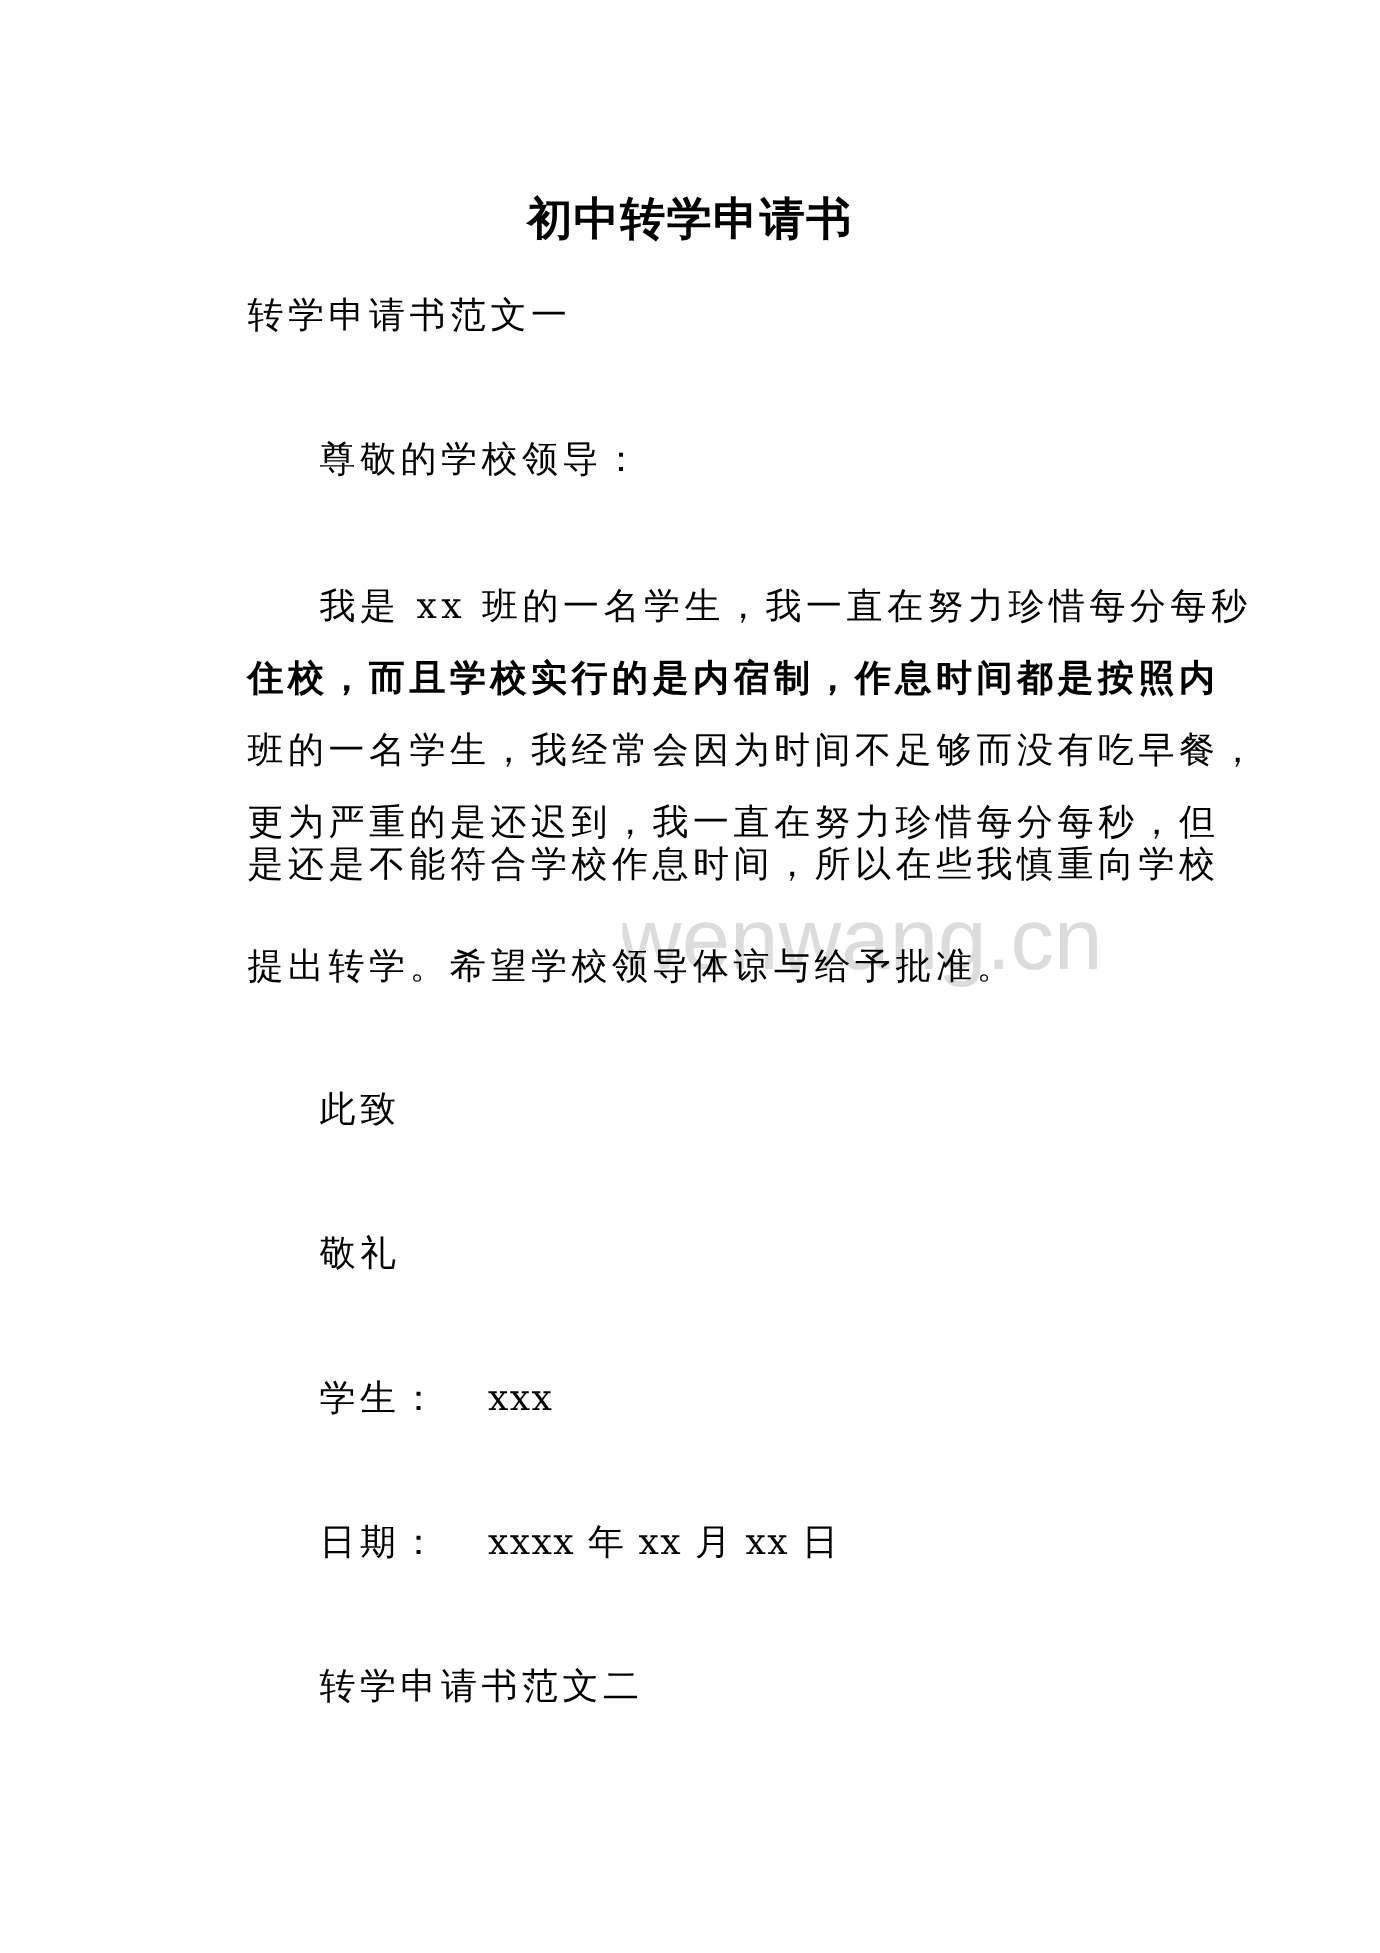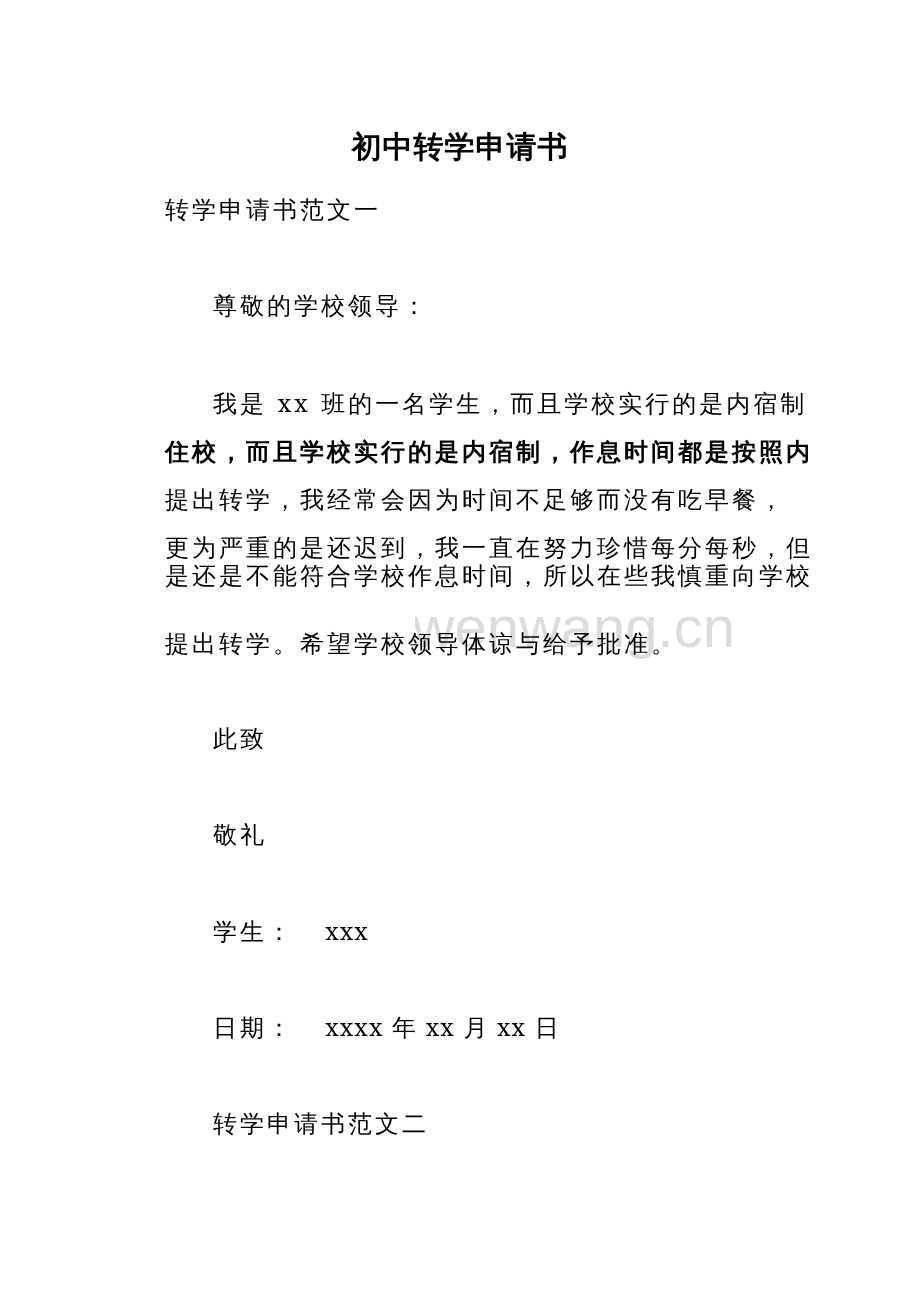--- a/index.html
+++ b/index.html
@@ -21,23 +21,23 @@
     <span class="wm-text">www.huiwenwang.cn</span>
   </div>
 
   <div class="content">
     <div class="title">初中转学申请书</div>
 
     <div class="line" style="top:194px;">转学申请书范文一</div>
 
     <div class="line indent" style="top:290px;">尊敬的学校领导：</div>
 
-    <div class="line indent" style="top:388px;">我是 xx 班的一名学生，而且学校实行的是内宿制</div>
+    <div class="line indent" style="top:388px;">我是 xx 班的一名学生，我一直在努力珍惜每分每秒</div>
     <div class="line" style="top:436px;font-weight:bold;">住校，而且学校实行的是内宿制，作息时间都是按照内</div>
-    <div class="line" style="top:484px;">提出转学，我经常会因为时间不足够而没有吃早餐，</div>
+    <div class="line" style="top:484px;">班的一名学生，我经常会因为时间不足够而没有吃早餐，</div>
     <div class="line" style="top:532px;">更为严重的是还迟到，我一直在努力珍惜每分每秒，但</div>
     <div class="line" style="top:560px;">是还是不能符合学校作息时间，所以在些我慎重向学校</div>
     <div class="line" style="top:628px;">提出转学。希望学校领导体谅与给予批准。</div>
 
     <div class="line indent" style="top:723px;">此致</div>
     <div class="line indent" style="top:819px;">敬礼</div>
 
     <div class="line indent" style="top:916px;">
       <span>学生：</span>
       <span style="display:inline-block;width:10px;"></span>

